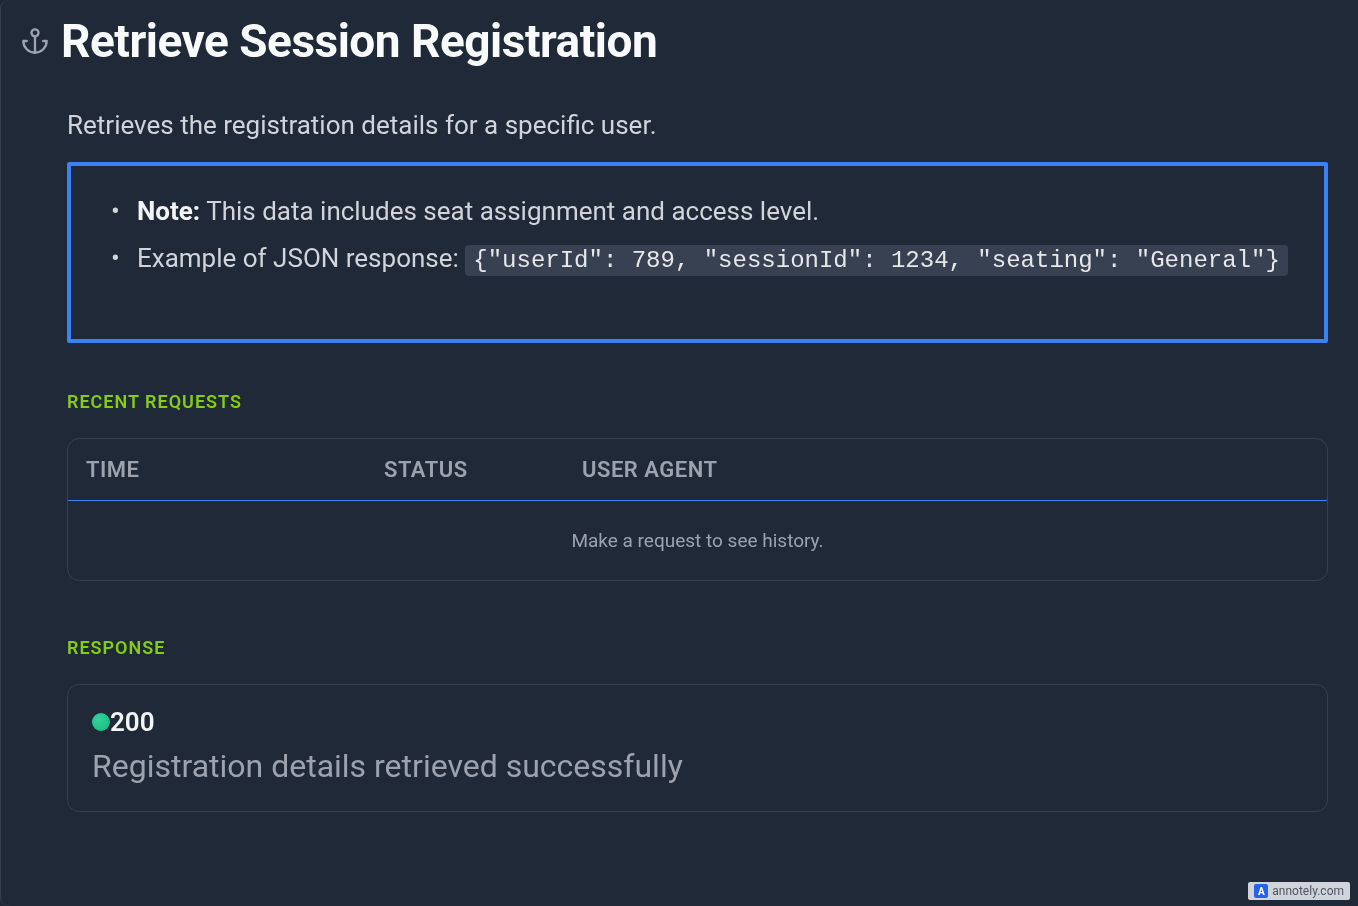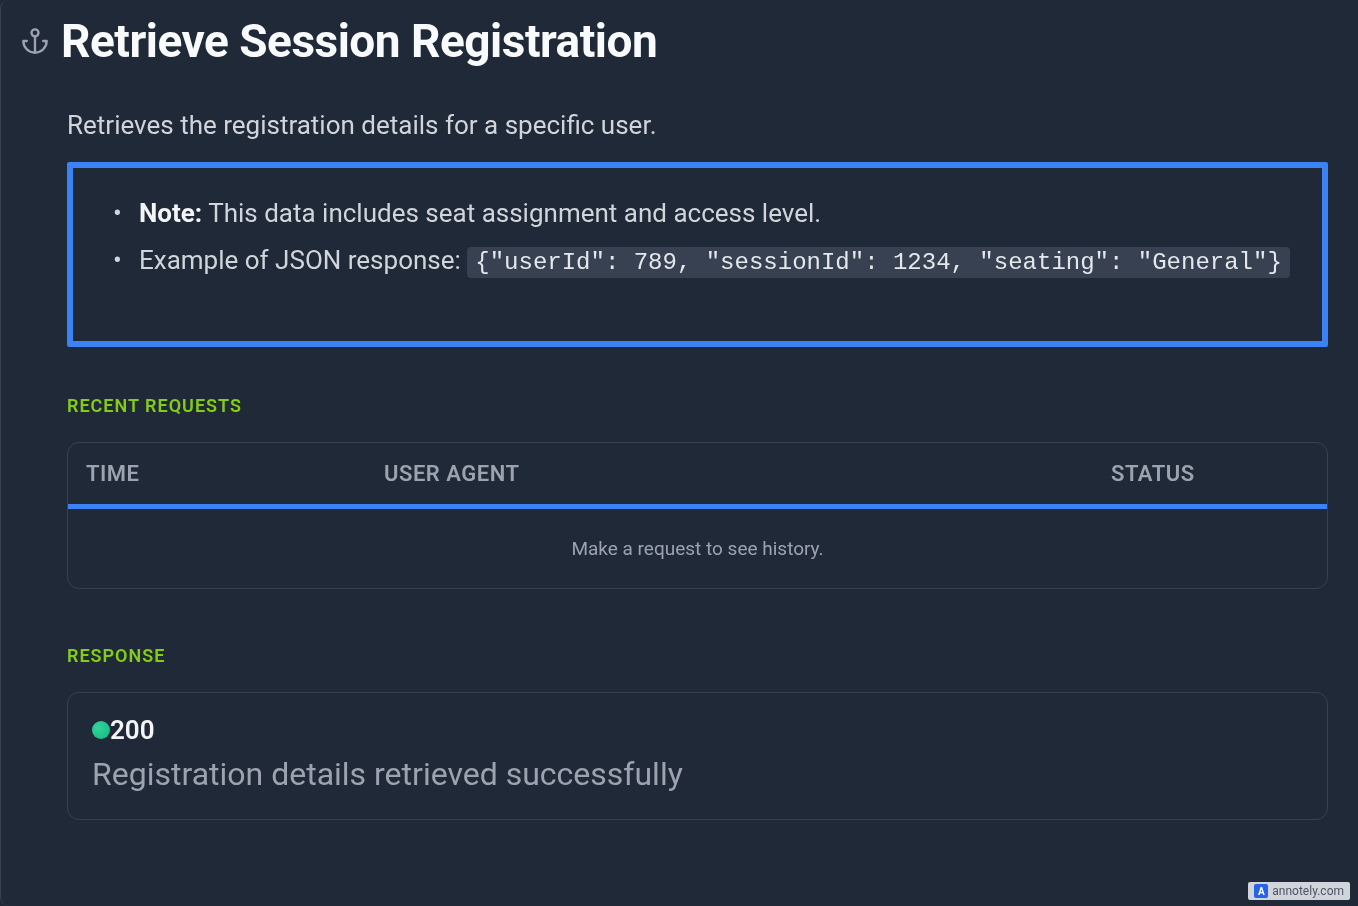--- a/index.html
+++ b/index.html
@@ -42,21 +42,21 @@
     }
     .content {
       padding-left: 46px;
     }
     .description {
       font-size: 26px;
       color: #d1d5db;
       margin-bottom: 22px;
     }
     .note-box {
-      border: 6px solid #3b82f6;
+      border: 4px solid #3b82f6;
       padding: 22px 30px 56px 30px;
       margin-bottom: 48px;
       border-radius: 2px;
     }
     .note-box ul {
       list-style: none;
     }
     .note-box li {
       position: relative;
       padding-left: 36px;
@@ -94,21 +94,21 @@
     }
     .table-box {
       border: 1px solid #374151;
       border-radius: 12px;
       overflow: hidden;
       margin-bottom: 56px;
     }
     .table-header {
       display: flex;
       padding: 18px 18px;
-      border-bottom: 5px solid #3b82f6;
+      border-bottom: 1px solid #3b82f6;
     }
     .th {
       font-size: 22px;
       font-weight: 600;
       color: #9ca3af;
       letter-spacing: 0.5px;
     }
     .th-time { width: 298px; }
     .th-status { width: 198px; }
     .th-useragent { flex: 1; }
@@ -198,22 +198,22 @@
           <code class="inline-code">{"userId": 789, "sessionId": 1234, "seating": "General"}</code>
         </li>
       </ul>
     </div>
 
     <div class="section-heading">RECENT REQUESTS</div>
 
     <div class="table-box">
       <div class="table-header">
         <div class="th th-time">TIME</div>
+        <div class="th th-status">STATUS</div>
         <div class="th th-useragent">USER AGENT</div>
-        <div class="th th-status">STATUS</div>
       </div>
       <div class="table-empty">Make a request to see history.</div>
     </div>
 
     <div class="section-heading">RESPONSE</div>
 
     <div class="response-card">
       <div class="status-row">
         <span class="status-dot"></span>
         <span class="status-code">200</span>

